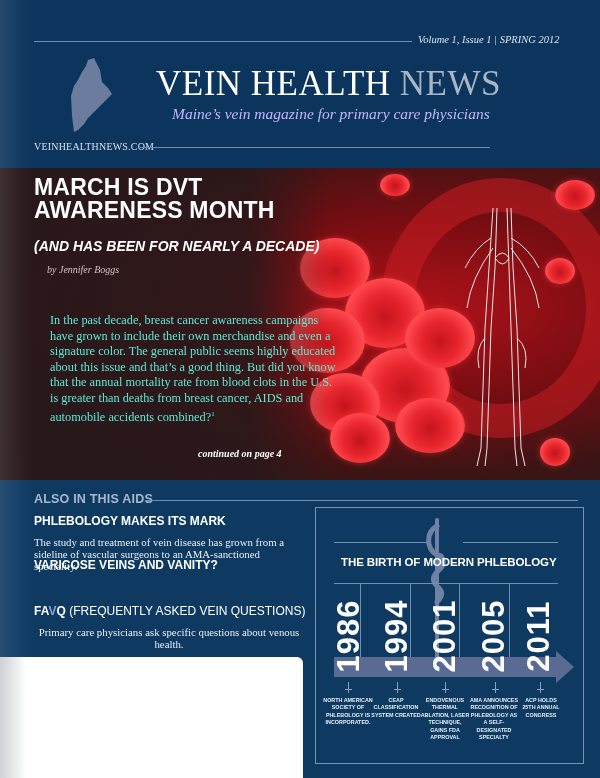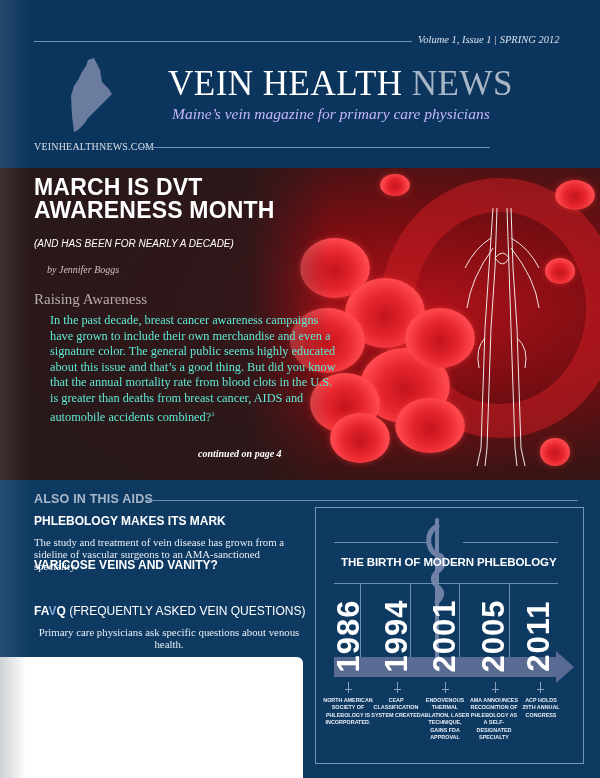--- a/index.html
+++ b/index.html
@@ -8,40 +8,40 @@
 
   .page { position: absolute; left: 0; top: 0; width: 600px; height: 778px; background: #0e3a62; overflow: hidden; }
   .spine { position: absolute; left: 0; top: 0; width: 34px; height: 778px;
     background: linear-gradient(to right, rgba(255,255,255,0.10), rgba(255,255,255,0.02) 70%, rgba(0,0,0,0)); z-index: 5; pointer-events: none; }
 
   
   .header { position: absolute; left: 0; top: 0; width: 600px; height: 168px; background: #0c355d; }
   .hdr-rule-top { position: absolute; left: 34px; top: 41px; width: 378px; height: 1px; background: #6f8fb0; }
   .issue-line { position: absolute; left: 418px; top: 34px; font-style: italic; font-size: 10.5px; color: #d8e2ee; white-space: nowrap; }
   .maine-icon { position: absolute; left: 66px; top: 56px; width: 50px; height: 78px; }
-  .masthead { position: absolute; left: 168px; top: 64px; font-family: "Liberation Serif", serif; font-size: 35px; letter-spacing: 0.5px; color: #ffffff; white-space: nowrap; font-weight: normal; }
+  .masthead { position: absolute; left: 156px; top: 64px; font-family: "Liberation Serif", serif; font-size: 35px; letter-spacing: 0.5px; color: #ffffff; white-space: nowrap; font-weight: normal; }
   .masthead .news { color: #a9b6c5; }
   .tagline { position: absolute; left: 172px; top: 105px; font-style: italic; font-size: 15.5px; color: #c4b5fd; white-space: nowrap; }
   .site-url { position: absolute; left: 34px; top: 141px; font-size: 10px; color: #d7e0ea; letter-spacing: 0.2px; }
   .hdr-rule-bottom { position: absolute; left: 140px; top: 147px; width: 350px; height: 1px; background: #6f8fb0; }
 
   
   .feature { position: absolute; left: 0; top: 168px; width: 600px; height: 312px;
     background: radial-gradient(ellipse at 70% 45%, #b0121a 0%, #7a0d12 35%, #3a1414 70%, #2b1a1c 100%); overflow: hidden; }
   .feature-dark { position: absolute; left: 0; top: 0; width: 330px; height: 312px;
     background: linear-gradient(to right, rgba(40,24,26,0.95) 0%, rgba(40,24,26,0.88) 75%, rgba(40,24,26,0) 100%); }
   .cell { position: absolute; border-radius: 50%;
     background: radial-gradient(circle at 50% 55%, #c4141c 0%, #e8262e 40%, #ff4a4f 70%, #b30d14 100%);
     box-shadow: 0 0 6px rgba(255,60,60,0.5); }
   .vessel-ring { position: absolute; left: 380px; top: 10px; width: 240px; height: 260px; border-radius: 50%;
     border: 34px solid rgba(200,30,35,0.55); }
   .veins { position: absolute; left: 455px; top: 40px; width: 95px; height: 260px; }
 
   .feat-title { position: absolute; left: 34px; top: 176px; font-family: "Liberation Sans", sans-serif; font-weight: bold; font-size: 23px; line-height: 23px; color: #ffffff; letter-spacing: 0.2px; z-index: 3; }
-  .feat-sub { position: absolute; left: 34px; top: 238px; font-family: "Liberation Sans", sans-serif; font-weight: normal; font-style: italic; font-size: 10px; color: #ffffff; z-index: 3; white-space: nowrap; }
+  .feat-sub { position: absolute; left: 34px; top: 238px; font-family: "Liberation Sans", sans-serif; font-weight: bold; font-style: italic; font-size: 14px; color: #ffffff; z-index: 3; white-space: nowrap; }
   .byline { position: absolute; left: 47px; top: 264px; font-style: italic; font-size: 10px; color: #cfc3c0; z-index: 3; }
   .section-head { position: absolute; left: 34px; top: 291px; font-size: 15px; color: #b8aca8; z-index: 3; }
   .body-copy { position: absolute; left: 50px; top: 313px; width: 290px; font-size: 12.3px; line-height: 15.6px; color: #5eead4; z-index: 3; }
   .body-copy sup { font-size: 7px; }
   .continued { position: absolute; left: 198px; top: 448px; font-style: italic; font-weight: bold; font-size: 10px; color: #ffffff; z-index: 3; }
 
   
   .also-title { position: absolute; left: 34px; top: 492px; font-family: "Liberation Sans", sans-serif; font-weight: bold; font-size: 12.5px; color: #a9b8c9; letter-spacing: 0.2px; }
   .also-rule { position: absolute; left: 146px; top: 500px; width: 432px; height: 1px; background: #6f8fb0; }
   .item { position: absolute; left: 34px; width: 270px; }
@@ -114,21 +114,20 @@
 
     <div class="feature-dark"></div>
   </div>
 
   <div class="feat-title">
     <div>MARCH IS DVT</div>
     <div>AWARENESS MONTH</div>
   </div>
   <div class="feat-sub">(AND HAS BEEN FOR NEARLY A DECADE)</div>
   <div class="byline">by Jennifer Boggs</div>
-  <div class="section-head">Raising Awareness</div>
   <div class="body-copy"><span>In the past decade, breast cancer awareness campaigns have grown to include their own merchandise and even a signature color. The general public seems highly educated about this issue and that’s a good thing. But did you know that the annual mortality rate from blood clots in the U.S. is greater than deaths from breast cancer, AIDS and automobile accidents combined?</span><sup>1</sup></div>
   <div class="continued">continued on page 4</div>
 
   <div class="also-title">ALSO IN THIS AIDS</div>
   <div class="also-rule"></div>
 
   <div class="item" style="top:514px;">
     <div class="item-title">PHLEBOLOGY MAKES ITS MARK</div>
     <div class="item-desc">The study and treatment of vein disease has grown from a sideline of vascular surgeons to an AMA-sanctioned speciality.</div>
   </div>

